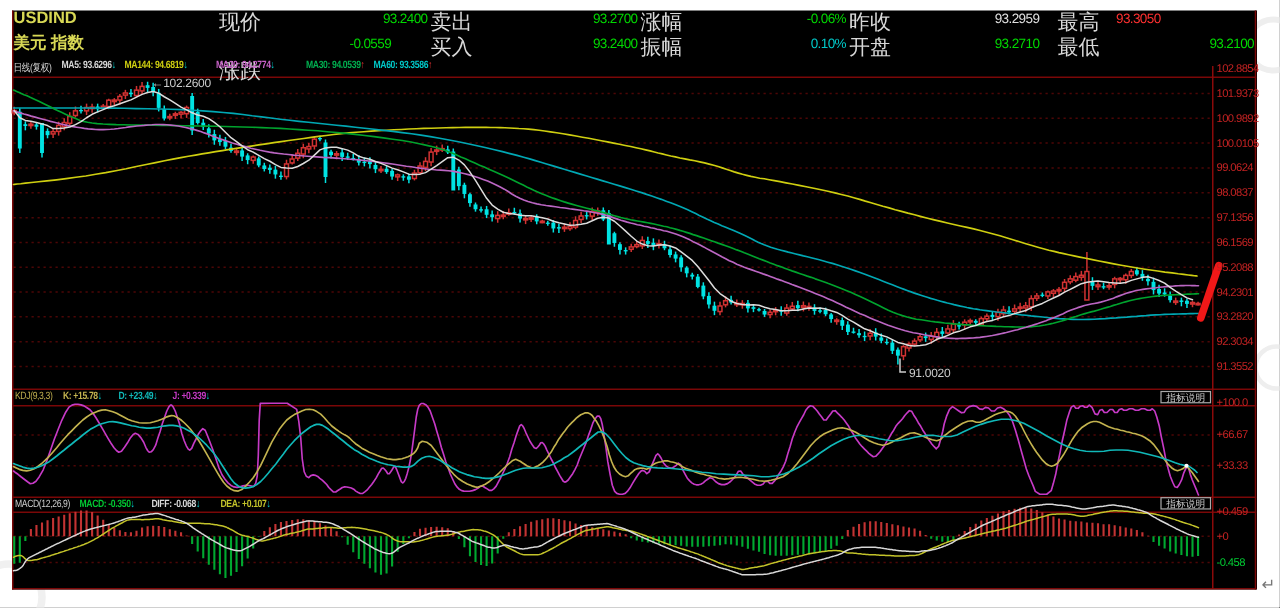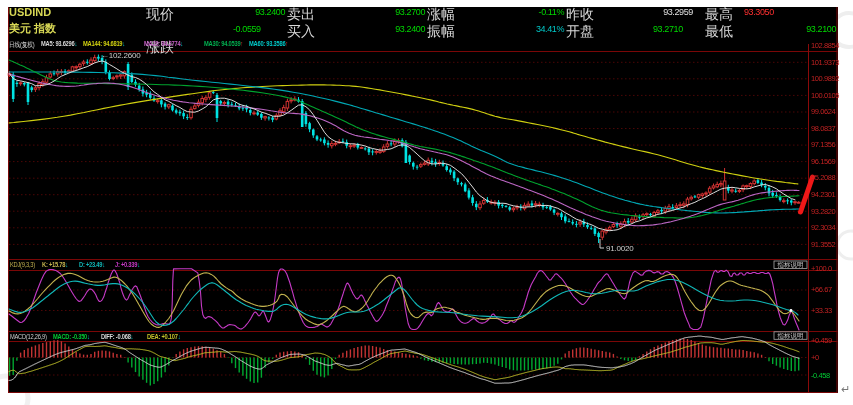--- a/index.html
+++ b/index.html
@@ -730,35 +730,35 @@
 <text x="811" y="360" class="ax">+0</text>
 <text x="811" y="377.5" class="axg">-0.458</text>
 </svg>
 
 <div class="hdr" style="left:9px;top:6px;font-size:11px;font-weight:bold;color:#d8d855">USDIND</div>
 <div class="hdr cjk" style="left:146px;top:6px">现价</div>
 <div class="hdr num g" style="left:233px;top:7px;width:52px;text-align:right">93.2400</div>
 <div class="hdr cjk" style="left:287px;top:6px">卖出</div>
 <div class="hdr num g" style="left:375px;top:7px;width:50px;text-align:right">93.2700</div>
 <div class="hdr cjk" style="left:427px;top:6px">涨幅</div>
-<div class="hdr num g" style="left:514px;top:7px;width:50px;text-align:right">-0.11%</div>
+<div class="hdr num g" style="left:514px;top:7px;width:50px;text-align:right">-0.06%</div>
 <div class="hdr cjk" style="left:566px;top:6px">昨收</div>
 <div class="hdr num w" style="left:653px;top:7px;width:50px;text-align:center">93.2959</div>
 <div class="hdr cjk" style="left:705px;top:6px">最高</div>
 <div class="hdr num r" style="left:744px;top:7px;width:50px;">93.3050</div>
 
 <div class="hdr" style="left:9px;top:21px;font-size:11px;font-weight:bold;color:#d8d855">美元 指数</div>
 <div class="hdr cjk" style="left:146px;top:39px">涨跌</div>
 <div class="hdr num g" style="left:233px;top:24px;width:52px;">-0.0559</div>
 <div class="hdr cjk" style="left:287px;top:23px">买入</div>
 <div class="hdr num g" style="left:375px;top:24px;width:50px;text-align:right">93.2400</div>
 <div class="hdr cjk" style="left:427px;top:23px">振幅</div>
-<div class="hdr num c" style="left:514px;top:24px;width:50px;text-align:right">34.41%</div>
+<div class="hdr num c" style="left:514px;top:24px;width:50px;text-align:right">0.10%</div>
 <div class="hdr cjk" style="left:566px;top:23px">开盘</div>
-<div class="hdr num g" style="left:653px;top:24px;width:50px;text-align:left">93.2710</div>
+<div class="hdr num g" style="left:653px;top:24px;width:50px;text-align:center">93.2710</div>
 <div class="hdr cjk" style="left:705px;top:23px">最低</div>
 <div class="hdr num g" style="left:786px;top:24px;width:50px;text-align:right">93.2100</div>
 
 <div class="hdr ma" style="left:9px;top:40px;color:#d8d8d8;font-weight:normal">日线(复权)</div>
 <div class="hdr ma" style="left:41px;top:40px;color:#d8d8d8">MA5: 93.6296<span style="color:#00c8c8">↓</span></div>
 <div class="hdr ma" style="left:83px;top:40px;color:#cfcf10">MA144: 94.6819<span style="color:#00c8c8">↓</span></div>
 <div class="hdr ma" style="left:144px;top:40px;color:#c862c8">MA20: 94.2774<span style="color:#00c8c8">↓</span></div>
 <div class="hdr ma" style="left:204px;top:40px;color:#00b050">MA30: 94.0539<span style="color:#e03030">↑</span></div>
 <div class="hdr ma" style="left:249px;top:40px;color:#00c8c8">MA60: 93.3586<span style="color:#e03030">↑</span></div>
 

